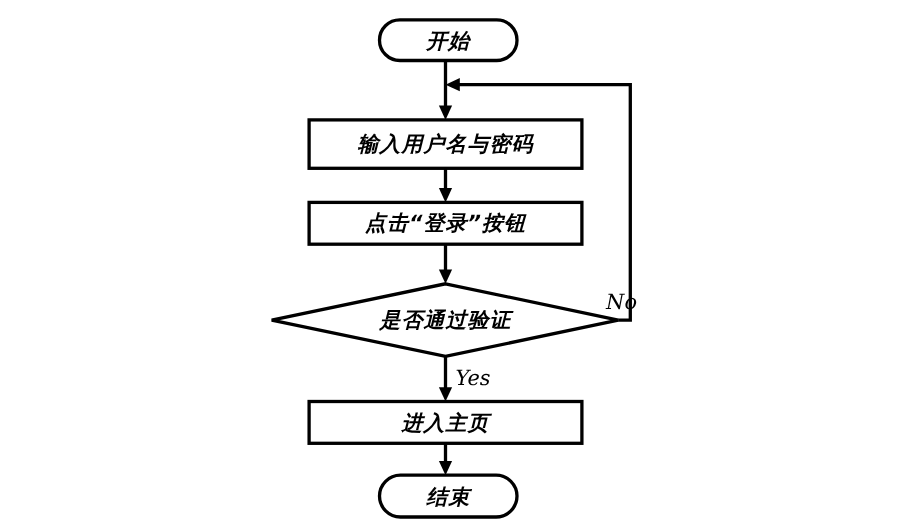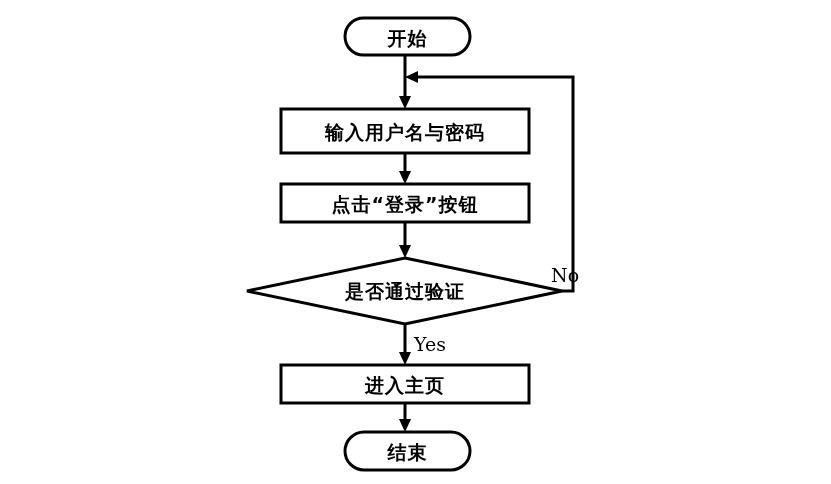--- a/index.html
+++ b/index.html
@@ -11,20 +11,21 @@
     width: 831px;
     height: 484px;
     overflow: hidden;
     font-family: "Liberation Sans", sans-serif;
   }
   #flowchart-canvas {
     position: relative;
     width: 831px;
     height: 424px;
     background: #ffffff;
+    font-style: italic;
   }
   svg.flow {
     display: block;
     width: 831px;
     height: 484px;
   }
   .node-shape {
     fill: #ffffff;
     stroke: #000000;
     stroke-width: 3;

